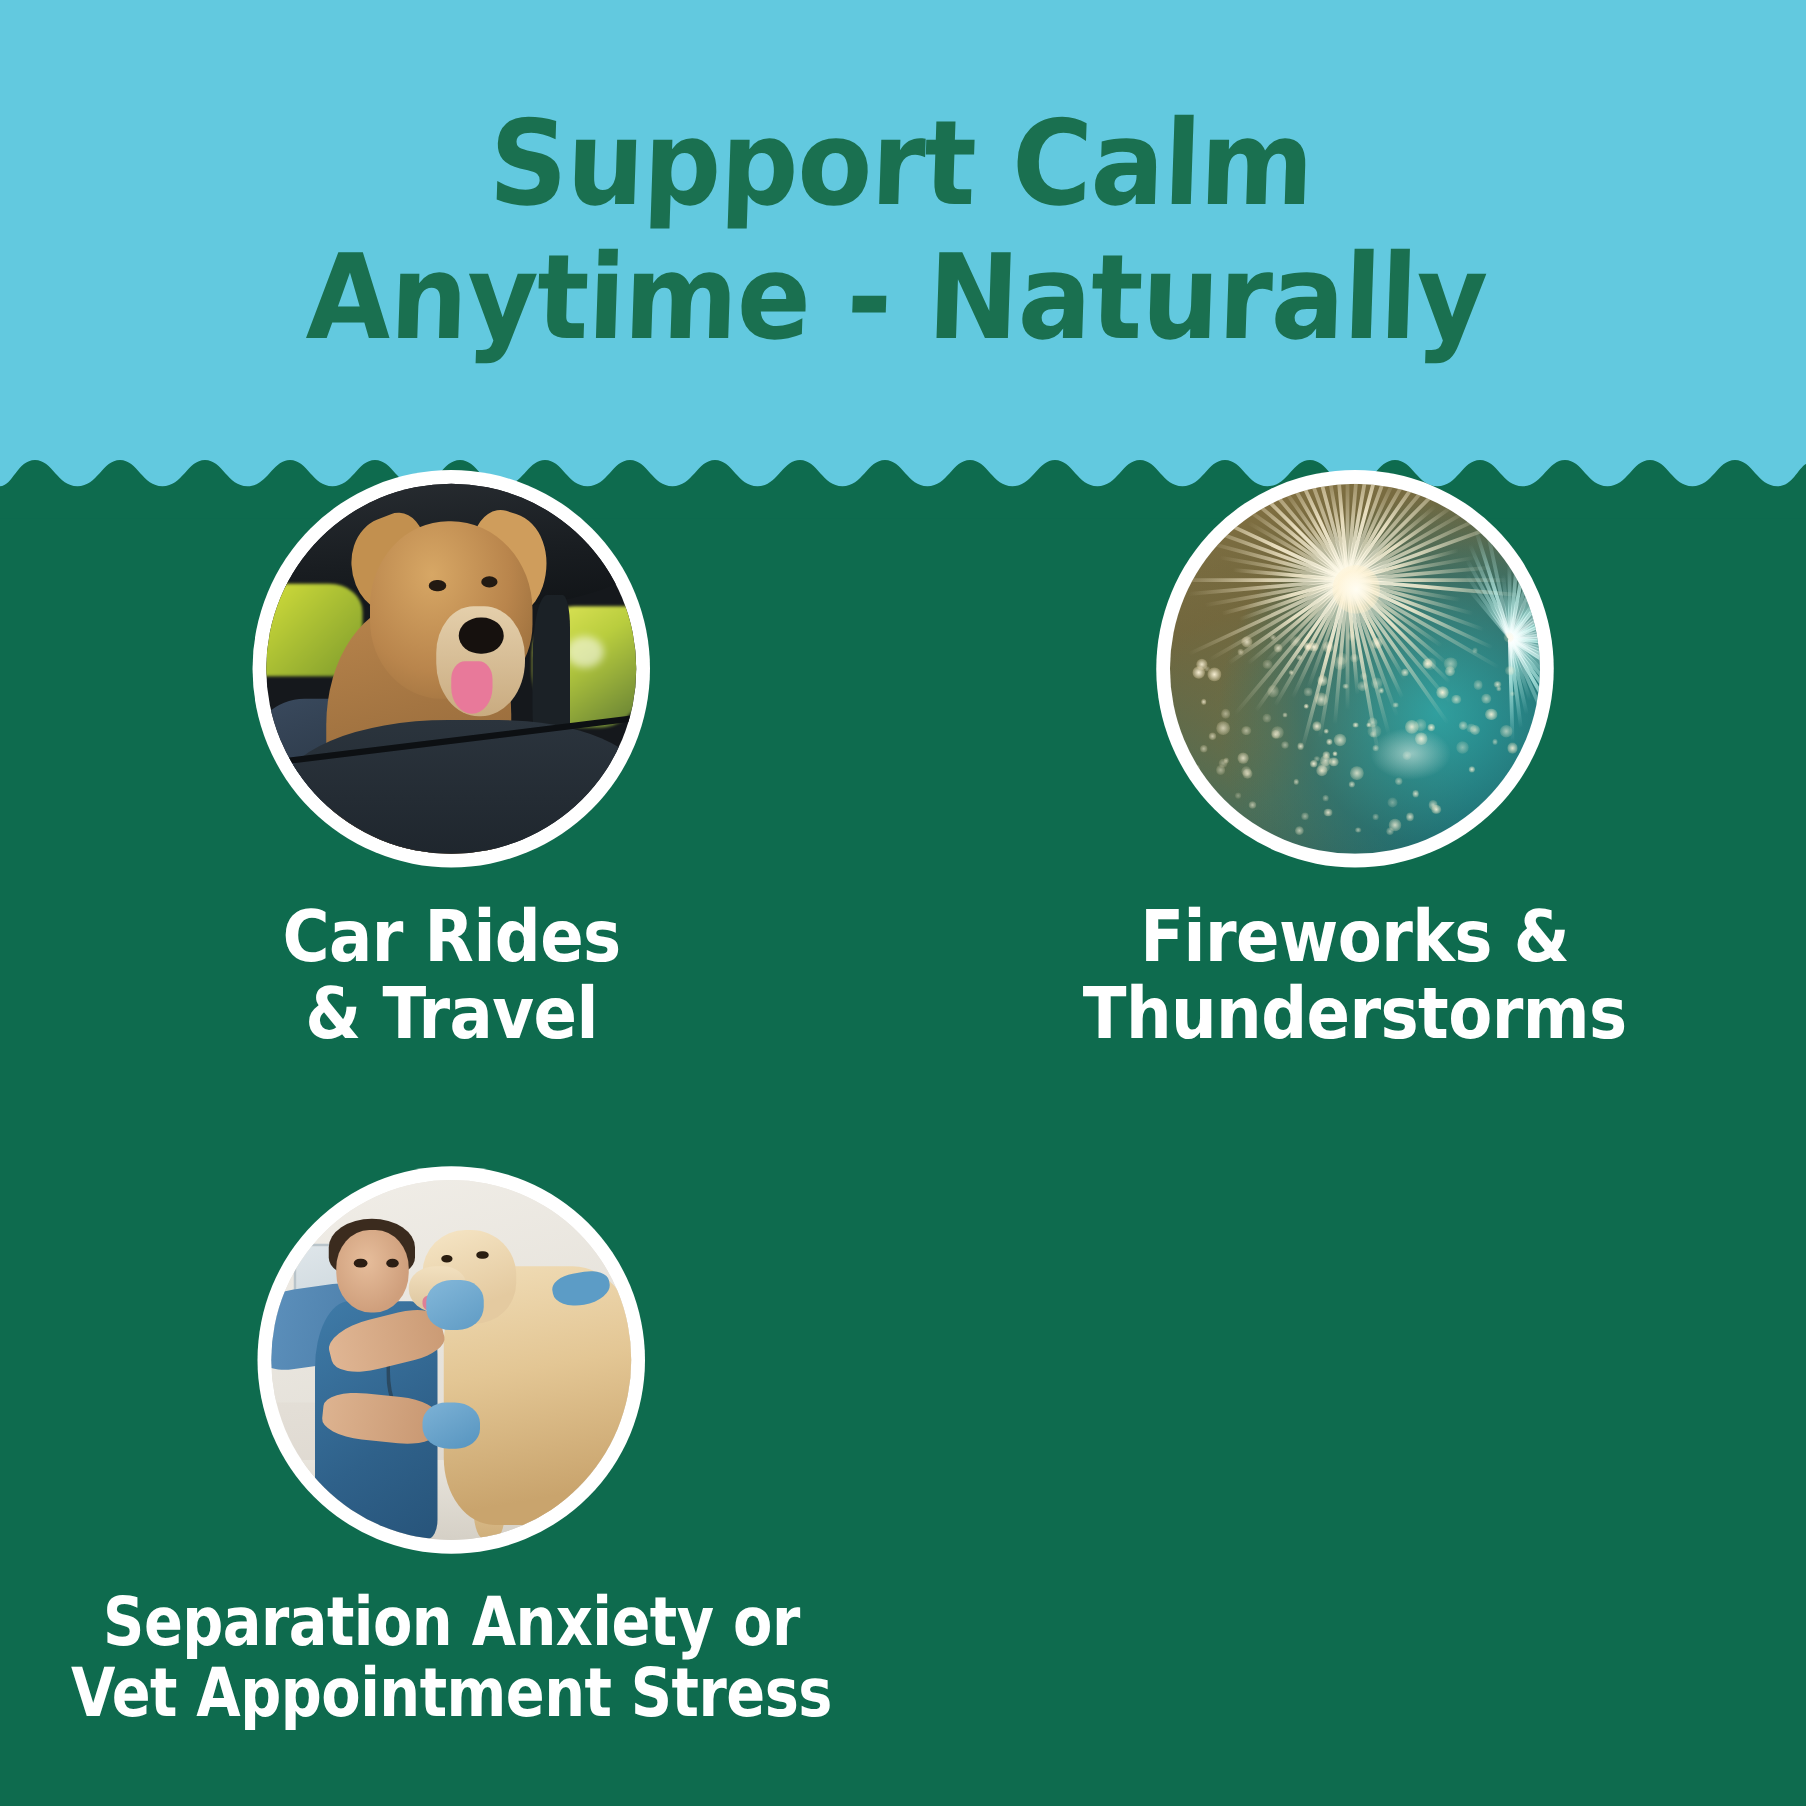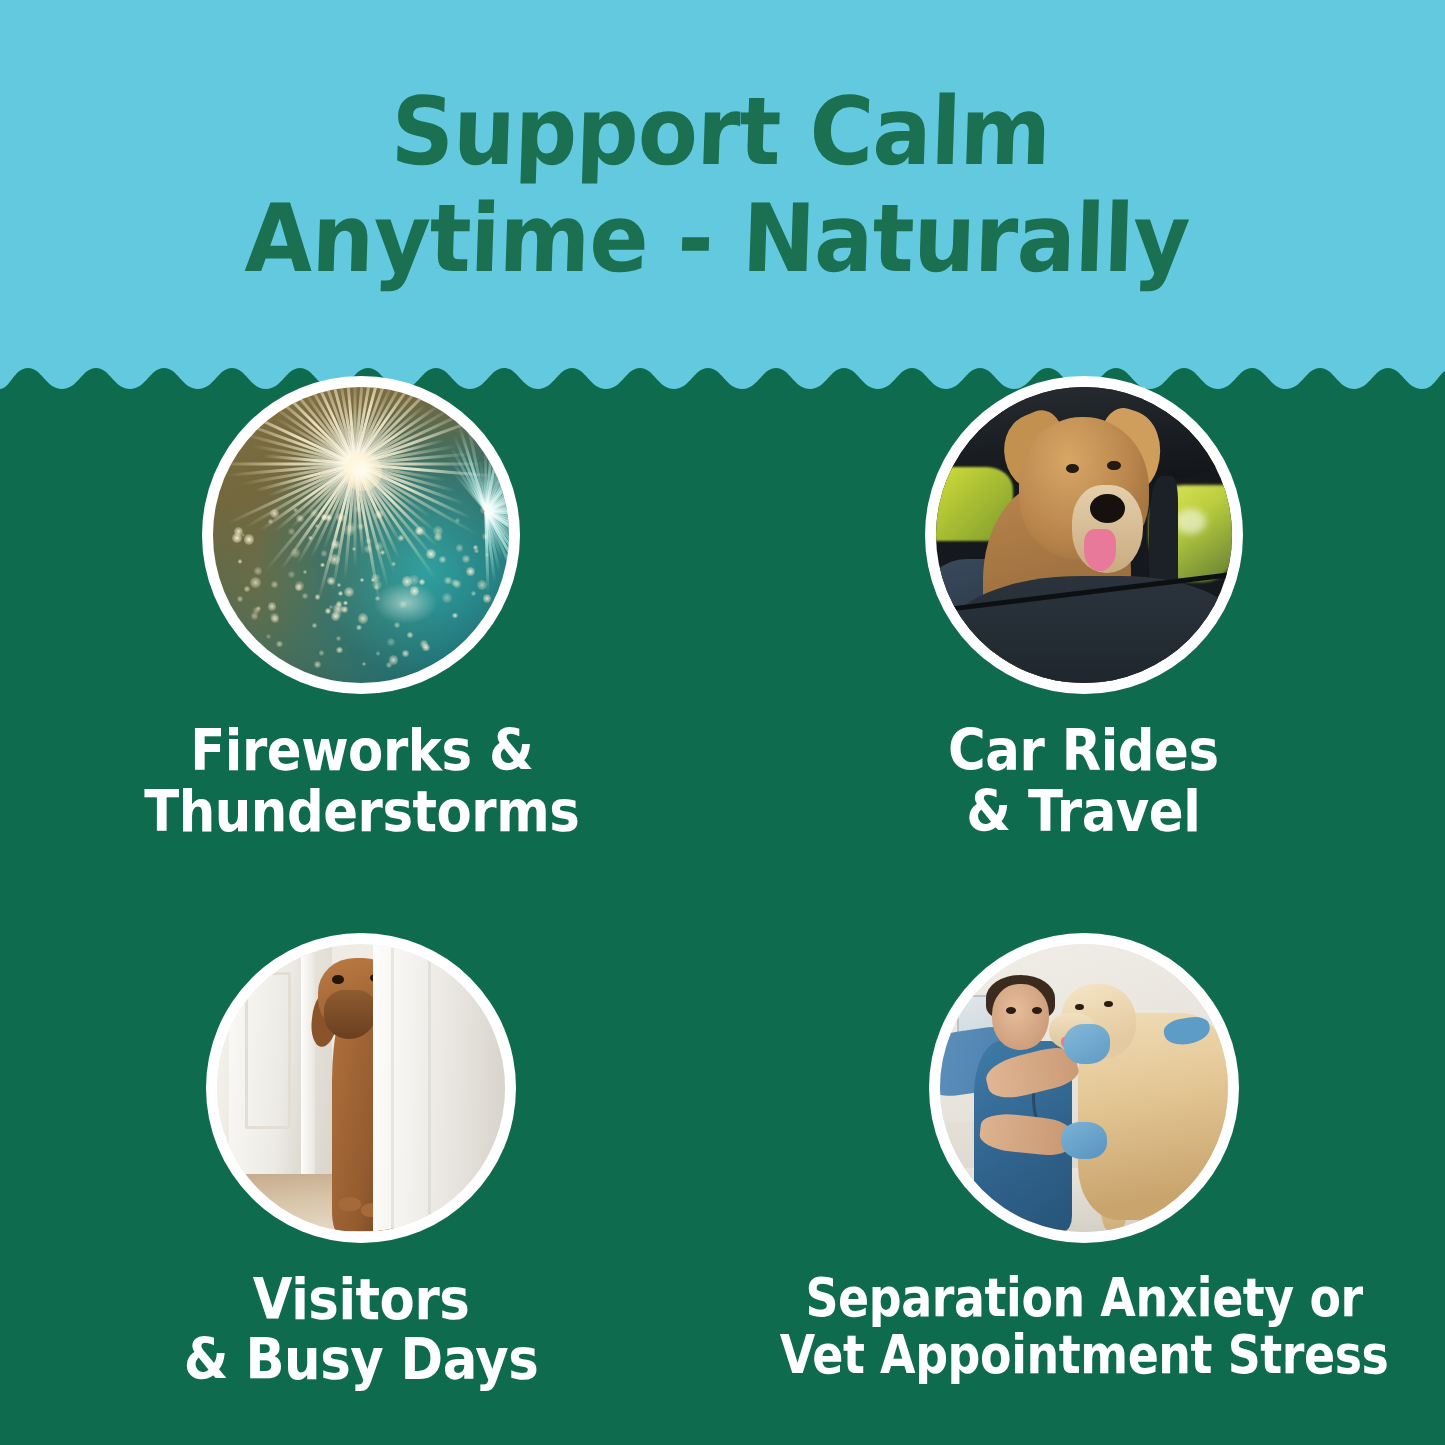--- a/index.html
+++ b/index.html
@@ -422,20 +422,46 @@
              C 1166,34 1170,13 1184,13 C 1198,13 1202,34 1218,34
              C 1234,34 1238,13 1252,13 C 1266,13 1270,34 1286,34
              C 1302,34 1306,13 1320,13 C 1334,13 1338,34 1354,34
              C 1370,34 1374,13 1388,13 C 1402,13 1406,34 1422,34
              C 1434,34 1438,20 1445,16
              L 1445,60 L 0,60 Z" fill="#0E6B4E"></path>
   </svg>
 </div>
 
 <div id="cards">
+
+  <div class="card r1">
+    <div class="photo-frame">
+      <div class="photo ph-car">
+        <div class="roof"></div>
+        <div class="win-l"></div>
+        <div class="win-r"></div>
+        <div class="door-pillar"></div>
+        <div class="seat-back"></div>
+        <div class="dog-body"></div>
+        <div class="dog-fluff-l"></div>
+        <div class="dog-fluff-r"></div>
+        <div class="dog-head"></div>
+        <div class="eye e1"></div>
+        <div class="eye e2"></div>
+        <div class="muzzle"></div>
+        <div class="nose"></div>
+        <div class="tongue"></div>
+        <div class="hammock"></div>
+      </div>
+    </div>
+    <div class="caption">
+      <span class="cap-line">Car Rides</span>
+      <span class="cap-line">&amp; Travel</span>
+    </div>
+  </div>
 
   <div class="card r1">
     <div class="photo-frame">
       <div class="photo ph-fw">
         <div class="burst" id="fw-burst">
             <i style="height: 92px; transform: translate(-50%, -100%) rotate(0deg); transform-origin: 50% 100%; opacity: 0.55;"></i>
             <i style="height: 104px; transform: translate(-50%, -100%) rotate(5deg); transform-origin: 50% 100%; opacity: 0.66;"></i>
             <i style="height: 116px; transform: translate(-50%, -100%) rotate(10deg); transform-origin: 50% 100%; opacity: 0.77;"></i>
             <i style="height: 128px; transform: translate(-50%, -100%) rotate(15deg); transform-origin: 50% 100%; opacity: 0.88;"></i>
             <i style="height: 140px; transform: translate(-50%, -100%) rotate(20deg); transform-origin: 50% 100%; opacity: 0.55;"></i>
@@ -674,69 +700,20 @@
           </div>
         <div class="smoke"></div>
       </div>
     </div>
     <div class="caption">
       <span class="cap-line">Fireworks &amp;</span>
       <span class="cap-line">Thunderstorms</span>
     </div>
   </div>
 
-  <div class="card r1">
-    <div class="photo-frame">
-      <div class="photo ph-car">
-        <div class="roof"></div>
-        <div class="win-l"></div>
-        <div class="win-r"></div>
-        <div class="door-pillar"></div>
-        <div class="seat-back"></div>
-        <div class="dog-body"></div>
-        <div class="dog-fluff-l"></div>
-        <div class="dog-fluff-r"></div>
-        <div class="dog-head"></div>
-        <div class="eye e1"></div>
-        <div class="eye e2"></div>
-        <div class="muzzle"></div>
-        <div class="nose"></div>
-        <div class="tongue"></div>
-        <div class="hammock"></div>
-      </div>
-    </div>
-    <div class="caption">
-      <span class="cap-line">Car Rides</span>
-      <span class="cap-line">&amp; Travel</span>
-    </div>
-  </div>
-
-  <div class="card r2">
-    <div class="photo-frame">
-      <div class="photo ph-door">
-        <div class="wall-bg"></div>
-        <div class="door-left"></div>
-        <div class="jamb"></div>
-        <div class="floor"></div>
-        <div class="dog-b"></div>
-        <div class="dog-ear"></div>
-        <div class="dog-h"></div>
-        <div class="dog-eye e1"></div>
-        <div class="dog-eye e2"></div>
-        <div class="dog-snout"></div>
-        <div class="paw p1"></div>
-        <div class="paw p2"></div>
-        <div class="door-right"></div>
-      </div>
-    </div>
-    <div class="caption">
-      <span class="cap-line">Visitors</span>
-      <span class="cap-line">&amp; Busy Days</span>
-    </div>
-  </div>
 
   <div class="card r2">
     <div class="photo-frame">
       <div class="photo ph-vet">
         <div class="bg-wall"></div>
         <div class="cab"></div>
         <div class="table"></div>
         <div class="dog-leg l1"></div>
         <div class="dog-leg l2"></div>
         <div class="dog-leg l3"></div>

